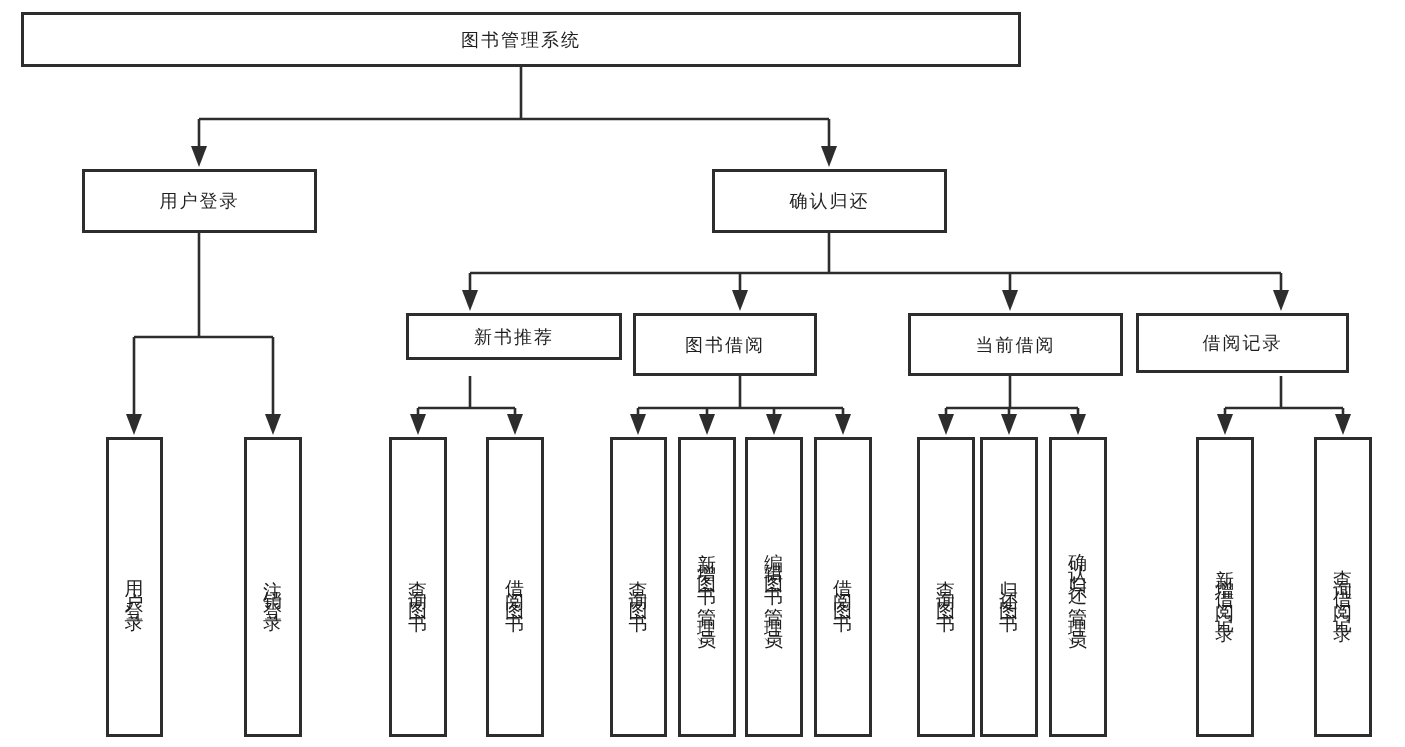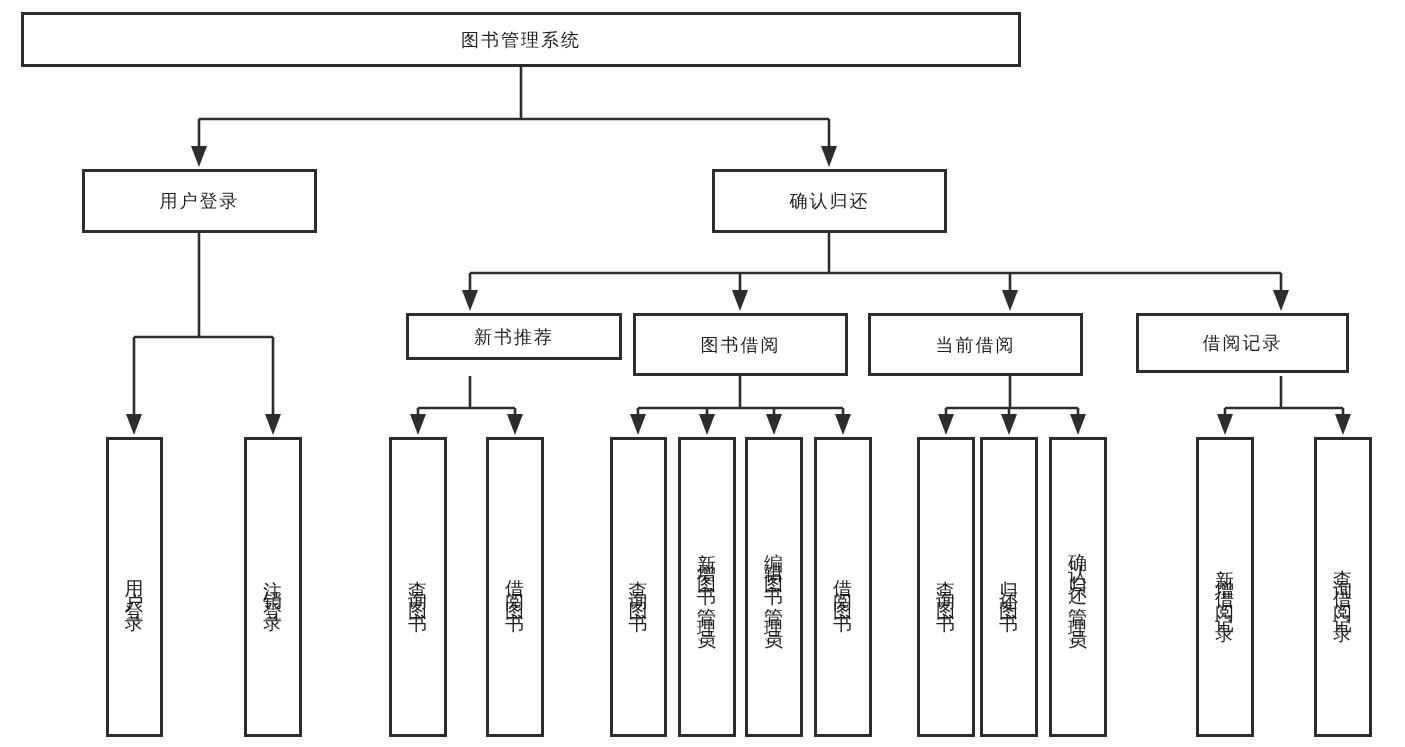--- a/index.html
+++ b/index.html
@@ -43,22 +43,22 @@
     line-height: 1;
     letter-spacing: 11px;
     color: #1f1f1f;
     white-space: nowrap;
   }
   
   .n-root          { left: 21px;   top: 12px;  width: 1000px; height: 55px; }
   .n-user-login    { left: 82px;   top: 169px; width: 235px;  height: 64px; }
   .n-book-mgmt     { left: 712px;  top: 169px; width: 235px;  height: 64px; }
   .n-new-book      { left: 362px;  top: 313px; width: 216px;  height: 47px; margin-left: 44px; }
-  .n-book-borrow   { left: 633px;  top: 313px; width: 215px;  height: 63px; align-items: center; }
-  .n-current       { left: 868px;  top: 313px; width: 215px;  height: 63px; }
+  .n-book-borrow   { left: 633px;  top: 313px; width: 184px;  height: 63px; align-items: center; }
+  .n-current       { left: 908px;  top: 313px; width: 215px;  height: 63px; }
   .n-record        { left: 1136px; top: 313px; width: 213px;  height: 60px; }
   .l-a1 { left: 106px;  width: 57px; }
   .l-a2 { left: 244px;  width: 58px; }
   .l-b1 { left: 389px;  width: 58px; }
   .l-b2 { left: 486px;  width: 58px; }
   .l-c1 { left: 610px;  width: 57px; }
   .l-c2 { left: 678px;  width: 58px; }
   .l-c3 { left: 745px;  width: 58px; }
   .l-c4 { left: 814px;  width: 58px; }
   .l-d1 { left: 917px;  width: 58px; }

